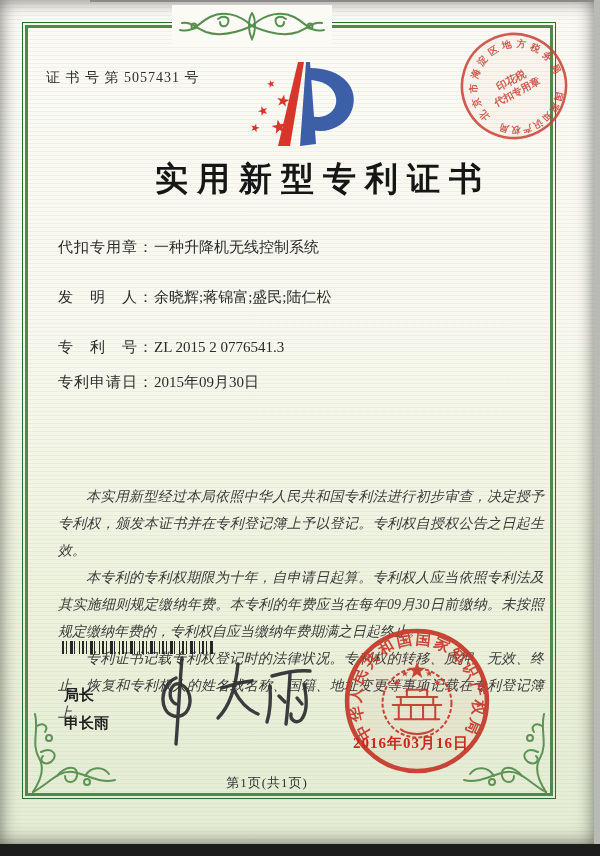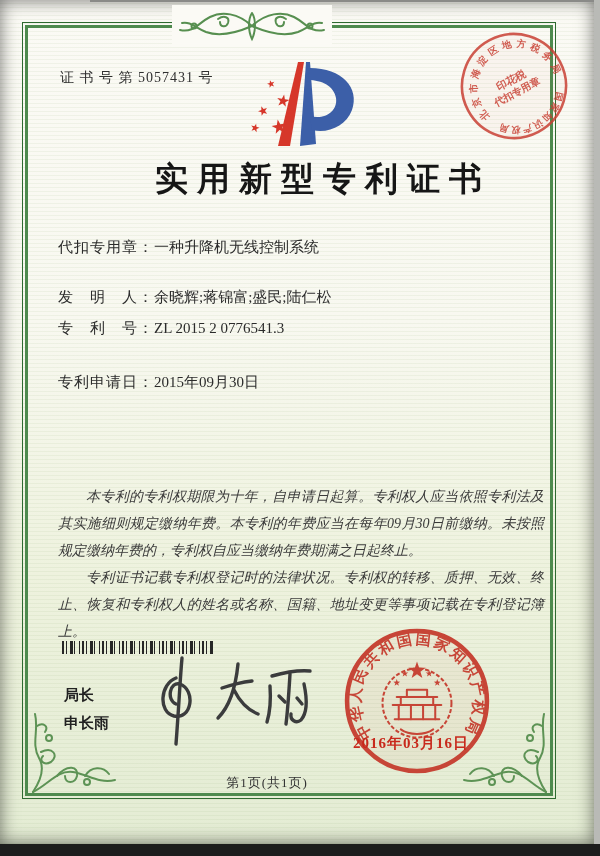--- a/index.html
+++ b/index.html
@@ -18,30 +18,30 @@
   .edge-top    { position:absolute; left:90px; right:0; top:0; height:2px; background:#8a8a88; }
 
   .frame { position:absolute; left:25px; top:25px; width:528px; height:771px;
     border:3px solid #4e8a4e; outline:1px solid #2e6a30; outline-offset:2px; }
 
   .ornament-top { position:absolute; left:172px; top:5px; width:160px; height:42px; }
   .flourish { position:absolute; width:92px; height:84px; }
   .flourish.bl { left:27px; top:712px; }
   .flourish.br { left:460px; top:712px; }
 
-  .cert-number { position:absolute; left:60px; top:69px; font-size:14px; color:#2f2f2f; letter-spacing:1px; }
+  .cert-number { position:absolute; left:46px; top:69px; font-size:14px; color:#2f2f2f; letter-spacing:1px; }
 
   .sipo-logo { position:absolute; left:238px; top:54px; width:130px; height:100px; }
 
   .title { position:absolute; left:31px; width:584px; top:157px; text-align:center;
     font-size:33px; font-weight:bold; color:#161616; letter-spacing:9px; }
 
   .field { position:absolute; left:58px; font-size:15px; color:#2b2b2b; white-space:nowrap; }
   .field .lbl { letter-spacing:1px; }
-  .f1{top:238px} .f2{top:288px} .f3{top:319px} .f4{top:373px} .f5{top:416px} .f6{top:458px}
+  .f1{top:238px} .f2{top:288px} .f3{top:338px} .f4{top:373px} .f5{top:416px} .f6{top:458px}
 
   .body-text { position:absolute; left:58px; top:483px; width:486px;
     font-size:14px; line-height:27px; color:#3a3a3a; text-align:justify;
     font-style:italic; }
   .body-text p { text-indent:2em; }
 
   .barcode { position:absolute; left:62px; top:641px; width:152px; height:13px;
     background:repeating-linear-gradient(90deg,
       #262626 0 2px, transparent 2px 4px,
       #262626 4px 5px, transparent 5px 8px,
@@ -137,20 +137,21 @@
     <span class="lbl">发　明　人：</span><span>余晓辉;蒋锦富;盛民;陆仁松</span>
   </div>
   <div class="field f3">
     <span class="lbl">专　利　号：</span><span>ZL 2015 2 0776541.3</span>
   </div>
   <div class="field f4">
     <span class="lbl">专利申请日：</span><span>2015年09月30日</span>
   </div>
 
   <div class="body-text">
+    <p>本实用新型经过本局依照中华人民共和国专利法进行初步审查，决定授予专利权，颁发本证书并在专利登记簿上予以登记。专利权自授权公告之日起生效。</p>
     <p>本专利的专利权期限为十年，自申请日起算。专利权人应当依照专利法及其实施细则规定缴纳年费。本专利的年费应当在每年09月30日前缴纳。未按照规定缴纳年费的，专利权自应当缴纳年费期满之日起终止。</p>
     <p>专利证书记载专利权登记时的法律状况。专利权的转移、质押、无效、终止、恢复和专利权人的姓名或名称、国籍、地址变更等事项记载在专利登记簿上。</p>
   </div>
 
   <div class="barcode"></div>
 
   <div class="signer">
     <div>局长</div>
     <div>申长雨</div>
   </div>

